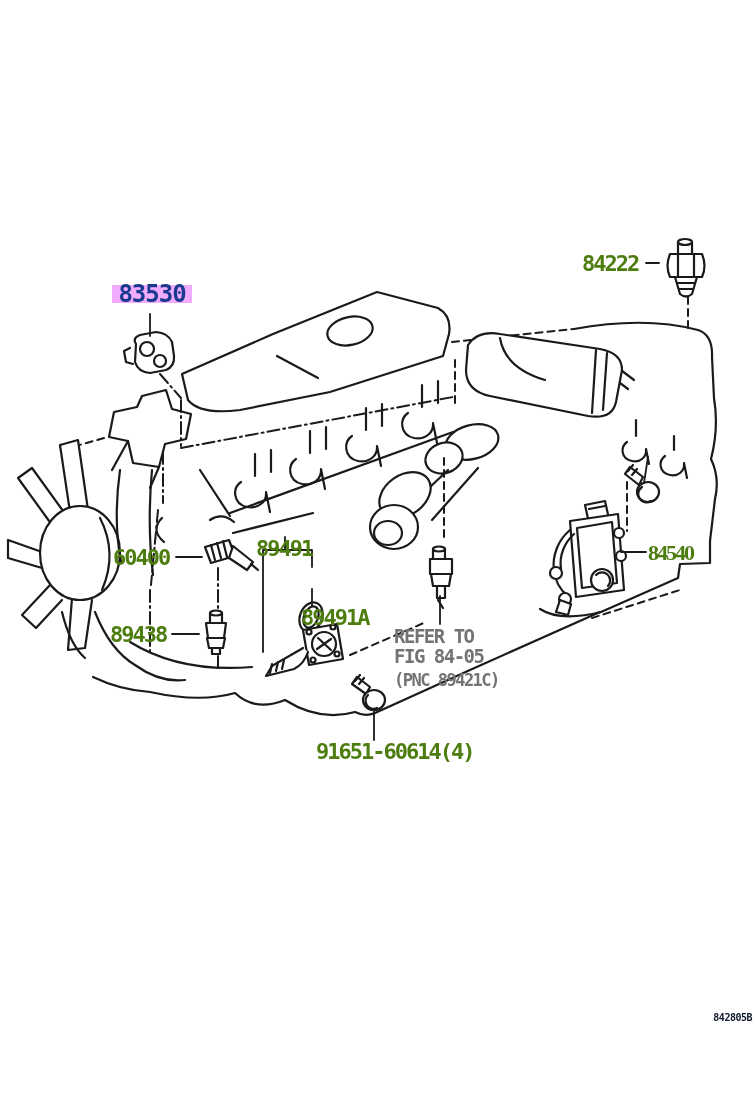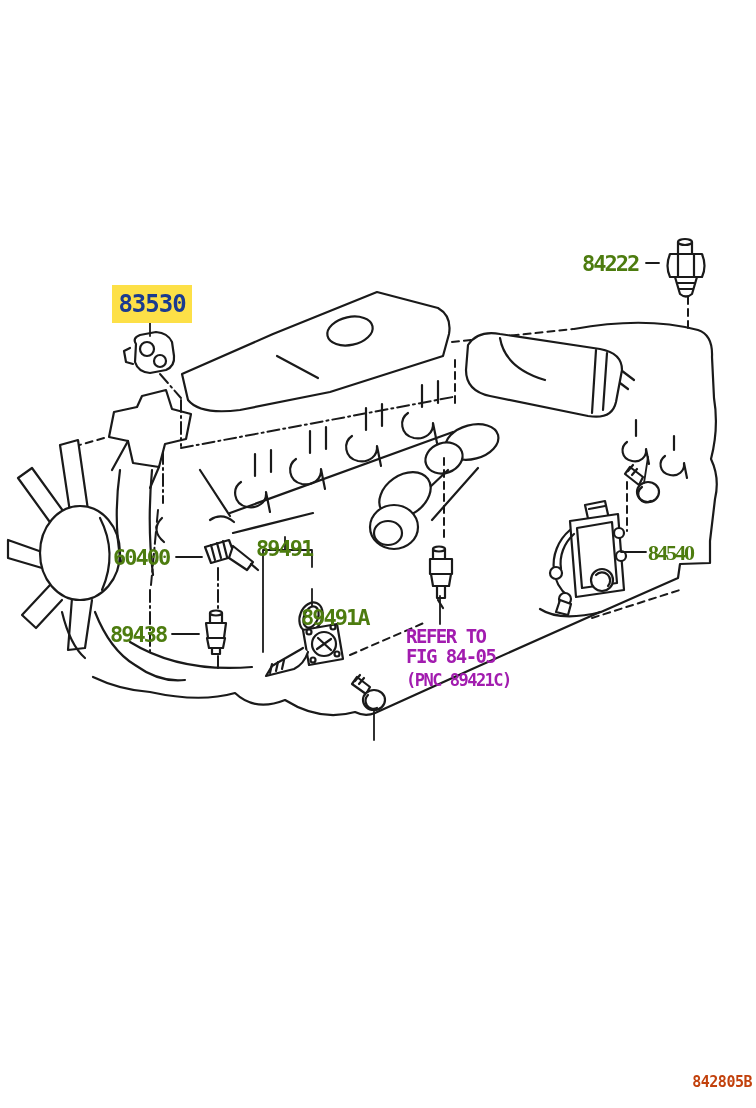--- a/index.html
+++ b/index.html
@@ -1,29 +1,29 @@
 <!DOCTYPE html>
 <html><head>
 <meta charset="utf-8">
 <style>
   html,body{margin:0;padding:0;background:#ffffff;}
   #stage{position:relative;width:756px;height:1108px;background:#ffffff;overflow:hidden;
          font-family:"DejaVu Sans Mono","Liberation Mono",monospace;}
   #art{position:absolute;left:0;top:0;}
   .part-label{position:absolute;font-weight:bold;font-size:22px;letter-spacing:-2px;
               color:#4d7c0f;white-space:nowrap;line-height:24px;cursor:pointer;}
-  .part-label.hl{background:#fde047;color:#1A3A90;font-size:24px;letter-spacing:-1px;
-                 width:80px;height:38px;display:flex;align-items:center;justify-content:center;
+  .part-label.hl{background:#f0abfc;color:#1A3A90;font-size:24px;letter-spacing:-1px;
+                 width:80px;height:18px;display:flex;align-items:center;justify-content:center;
                  line-height:29px;}
-  .refer-note{position:absolute;left:406px;top:626px;font-weight:bold;color:#a21caf;
+  .refer-note{position:absolute;left:394px;top:626px;font-weight:bold;color:#737373;
               line-height:20px;letter-spacing:-1.5px;}
   .refer-note .l12{font-size:19px;display:block;}
   .refer-note .l3{font-size:17px;display:block;margin-top:4px;}
-  .figure-code{position:absolute;right:4px;top:1073px;font-weight:bold;font-size:15px;
-               letter-spacing:-0.5px;color:#c2410c;}
+  .figure-code{position:absolute;right:4px;top:1012px;font-weight:bold;font-size:10px;
+               letter-spacing:-0.5px;color:#0f172a;}
   
   path,ellipse,circle,line,polyline{vector-effect:non-scaling-stroke;}
   .s{stroke:#1a1a1a;stroke-width:2.2;fill:none;stroke-linecap:round;stroke-linejoin:round;}
   .sw{stroke:#1a1a1a;stroke-width:2.2;fill:#ffffff;stroke-linecap:round;stroke-linejoin:round;}
   .dash{stroke:#1a1a1a;stroke-width:2;fill:none;stroke-dasharray:7 5;stroke-linecap:round;}
   .dd{stroke:#1a1a1a;stroke-width:2;fill:none;stroke-dasharray:12 4 2 4;stroke-linecap:round;}
   .leader{stroke:#1a1a1a;stroke-width:1.8;fill:none;stroke-linecap:round;}
 </style>
 </head>
 <body>
@@ -227,20 +227,21 @@
   <div class="part-label" style="left:648px;top:541px;font-family:Liberation Serif, serif;">84540</div>
 
   <div class="part-label" style="left:256px;top:514px;margin-top:23px;">89491</div>
 
   <div class="part-label" style="left:301px;top:564px;margin-top:42px;">89491A</div>
 
   <div class="part-label" style="left:113px;top:546px;">60400</div>
 
   <div class="part-label" style="left:110px;top:623px;">89438</div>
 
+  <div class="part-label" style="left:316px;top:740px;">91651-60614(4)</div>
 
   <div class="refer-note">
     <span class="l12">REFER TO</span>
     <span class="l12">FIG 84-05</span>
     <span class="l3">(PNC 89421C)</span>
   </div>
 
   <div class="figure-code">842805B</div>
 
 </div>

